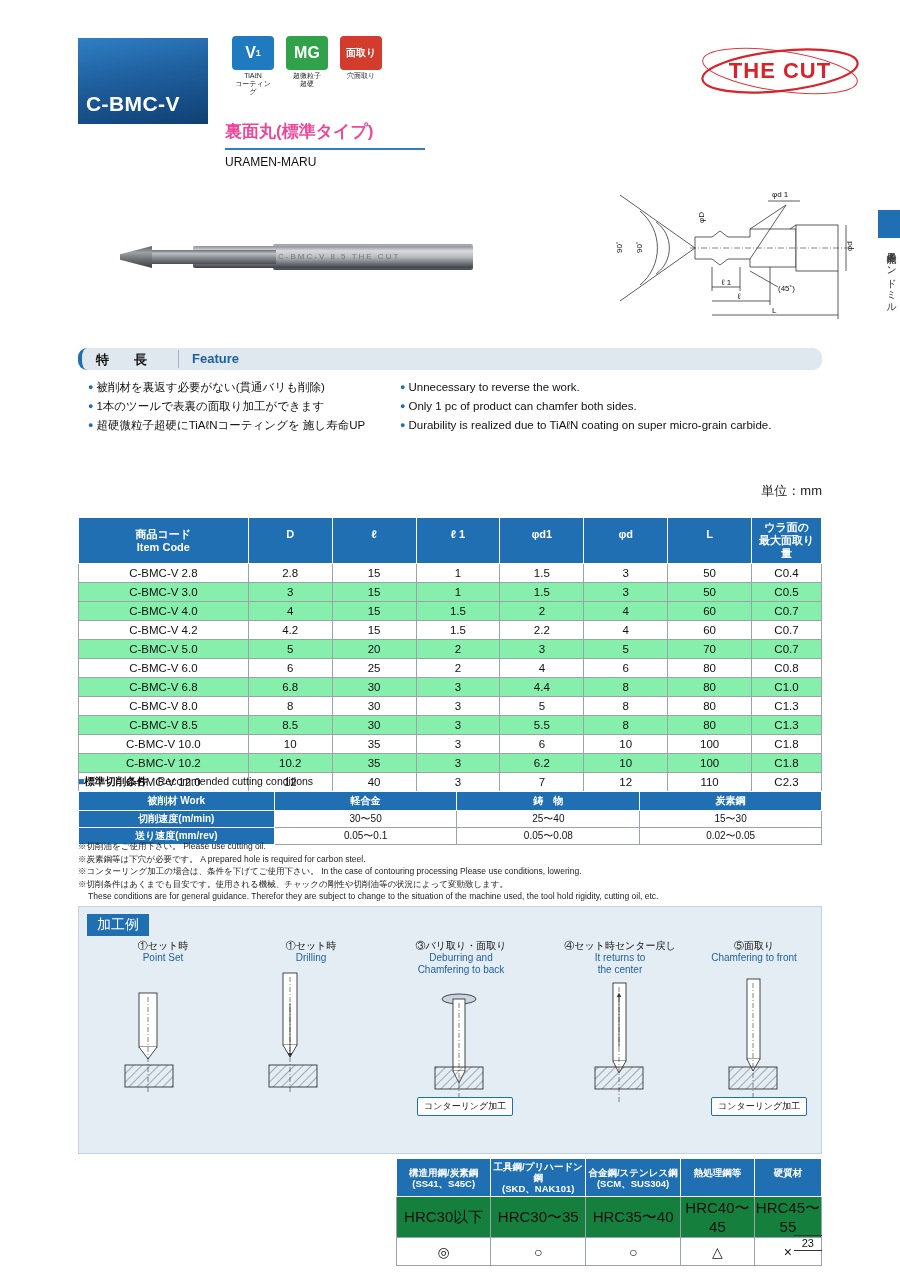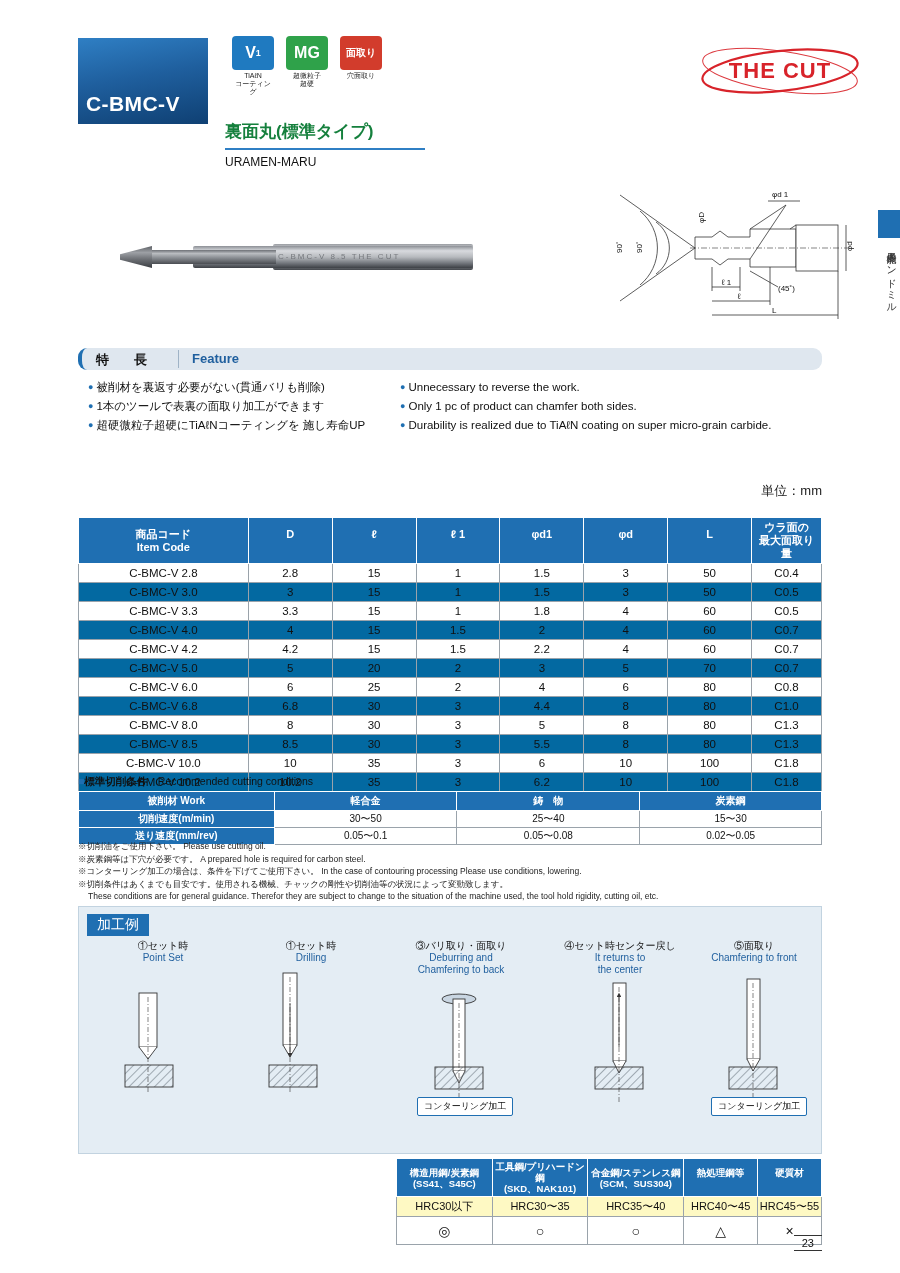--- a/index.html
+++ b/index.html
@@ -28,21 +28,21 @@
   .icn .box {
     width:42px;height:34px;border-radius:4px;display:flex;align-items:center;justify-content:center;
     color:#fff;font-weight:bold;font-size:16px; position:relative;
   }
   .icn .box.v { background:#1f7ac0; }
   .icn .box.mg { background:#2fa24a; }
   .icn .box.mn { background:#d23c2c; font-size:10px; line-height:1.05; }
   .icn .cap { font-size:7px; color:#222; line-height:1.15; margin-top:2px; }
   .icn .box .sub { font-size:9px; vertical-align:sub; }
 
-  .title-jp { position:absolute; left:225px; top:120px; font-size:17px; font-weight:bold; color:#15803d; }
+  .title-jp { position:absolute; left:225px; top:120px; font-size:17px; font-weight:bold; color:#ec4899; }
   .title-rule { position:absolute; left:225px; top:148px; width:200px; height:2px; background:#2f7fc4; }
   .title-en { position:absolute; left:225px; top:155px; font-size:12px; color:#111; }
 
   .logo { position:absolute; right:40px; top:40px; width:160px; height:62px; }
   .logo svg { width:160px; height:62px; }
 
   
   .side-tab { position:absolute; right:0; top:210px; width:22px; height:28px; background:#1f6fb2; }
   .side-text {
     position:absolute; right:2px; top:244px; width:18px;
@@ -89,21 +89,21 @@
   
   .unit { position:absolute; right:78px; top:482px; font-size:13px; color:#222;margin-left:6px; }
   table.main { position:absolute; left:78px; top:497px; width:744px; border-collapse:collapse;margin-top:20px; }
   table.main th {
     background:#1f6fb2; color:#fff; font-size:11px; font-weight:bold;
     border:1px solid #ffffff; padding:3px 2px; line-height:13px;
   }
   table.main td {
     border:1px solid #9aa3ab; font-size:11.5px; text-align:center; padding:2px 2px; height:19px;
   }
-  table.main tr.alt td { background:#0369a1; }
+  table.main tr.alt td { background:#86efac; }
 
   
   .cc-title { position:absolute; left:78px; top:775px; font-size:10.5px; font-weight:bold; color:#111; }
   .cc-title .sq { color:#1f6fb2; }
   .cc-title .en { font-weight:normal; }
   table.cc { position:absolute; left:78px; top:791px; width:744px; border-collapse:collapse; }
   table.cc th { background:#1f6fb2; color:#fff; font-size:10px; border:1px solid #fff; padding:2px; font-weight:bold;}
   table.cc td { border:1px solid #9aa3ab; font-size:10px; text-align:center; padding:1px 2px; height:15px;}
   table.cc td.lbl { background:#1f6fb2; color:#fff; font-weight:bold; border:1px solid #fff;}
 
@@ -118,21 +118,21 @@
   .step .t2 { font-size:10px; color:#1f5f9e; line-height:12px;}
   .cont-tag {
     position:absolute; font-size:9px; color:#111; background:#fff; border:1px solid #1f6fb2;
     padding:2px 6px; border-radius:2px;
   }
 
   
   table.mat { position:absolute; left:396px; top:1158px; width:426px; border-collapse:collapse; }
   table.mat th { background:#1f6fb2; color:#fff; font-size:9.5px; border:1px solid #fff; padding:2px 1px; line-height:11px; font-weight:bold;}
   table.mat td { border:1px solid #9aa3ab; font-size:10px; text-align:center; padding:2px 1px; }
-  table.mat td.hrc { background:#fef9c3; font-size:11px; }
+  table.mat td.hrc { background:#15803d; font-size:15px; }
   table.mat td.sym { font-size:14px; height:28px; }
 
   .pageno { position:absolute; right:78px; bottom:22px; font-size:11px; color:#111;
             border-top:1px solid #333; border-bottom:1px solid #333; padding:1px 8px;}
 </style>
 </head>
 <body>
 
 <div class="page">
 
@@ -304,30 +304,20 @@
       <tr class="alt">
         <td>C-BMC-V 3.0</td>
         <td>3</td>
         <td>15</td>
         <td>1</td>
         <td>1.5</td>
         <td>3</td>
         <td>50</td>
         <td>C0.5</td>
       </tr>
-      <tr>
-        <td>C-BMC-V 3.3</td>
-        <td>3.3</td>
-        <td>15</td>
-        <td>1</td>
-        <td>1.8</td>
-        <td>4</td>
-        <td>60</td>
-        <td>C0.5</td>
-      </tr>
       <tr class="alt">
         <td>C-BMC-V 4.0</td>
         <td>4</td>
         <td>15</td>
         <td>1.5</td>
         <td>2</td>
         <td>4</td>
         <td>60</td>
         <td>C0.7</td>
       </tr>

